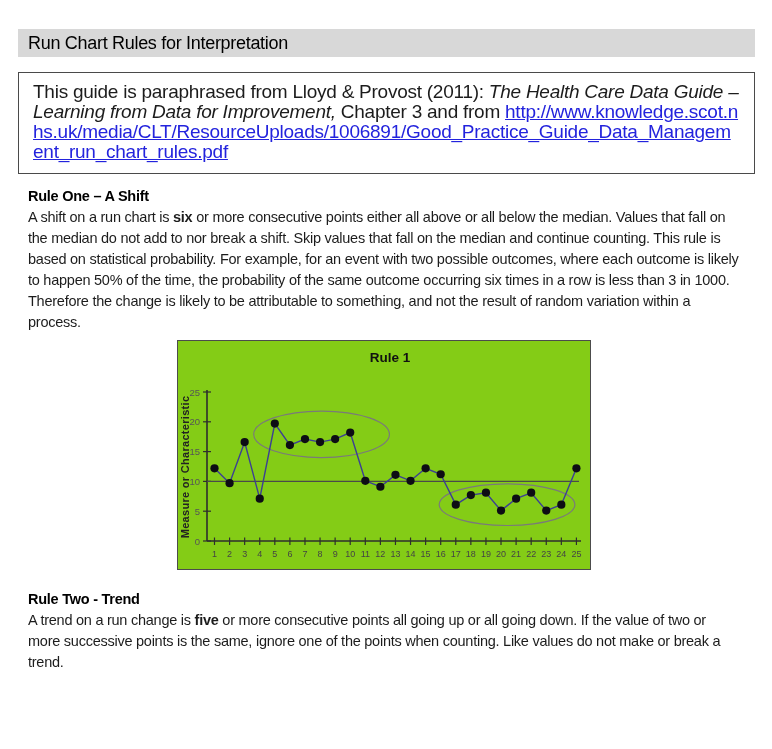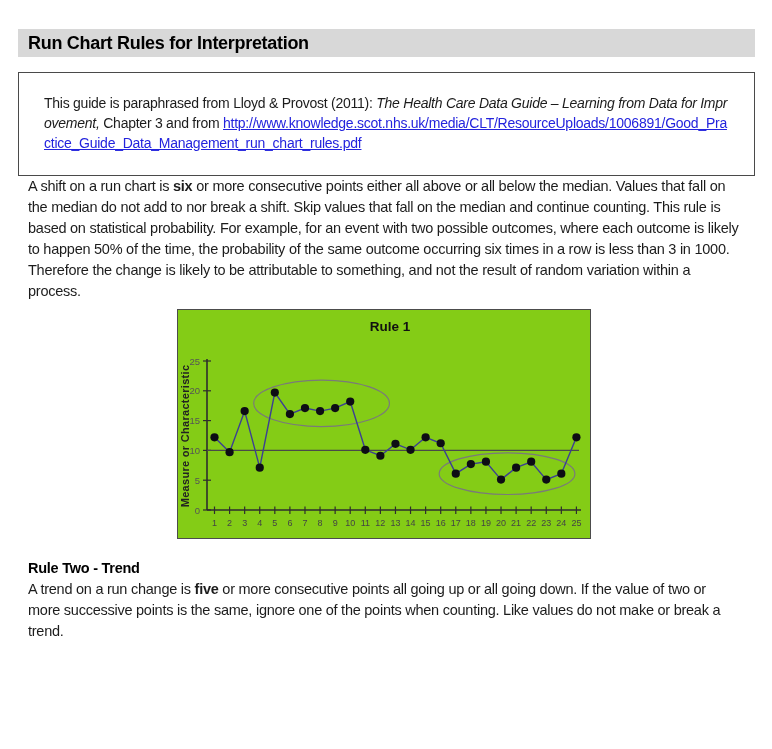--- a/index.html
+++ b/index.html
@@ -8,28 +8,28 @@
     font-family:"Liberation Sans",sans-serif;
     color:#1c1c1c;
     -webkit-font-smoothing:antialiased;
   }
   .page{padding:29px 17px 0 18px;}
   .title-bar{
     background:#d8d8d8;height:28px;display:flex;align-items:center;
     padding-left:10px;
   }
   .title-bar span{
-    font-size:18px;font-weight:bold;letter-spacing:-0.3px;color:#000;
+    font-size:18px;font-weight:normal;letter-spacing:-0.3px;color:#000;
   }
   .citation-box{
     margin-top:15px;border:1.5px solid #4a4a4a;
     padding:4px 9px 6px 9px;
   }
   .cite{
-    margin:16px;font-size:14px;line-height:20px;letter-spacing:-0.25px;
+    margin:5px;font-size:19px;line-height:20px;letter-spacing:-0.25px;
     word-break:break-all;
   }
   .cite .it{font-style:italic;}
   .cite a{color:#2323dd;text-decoration:underline;}
   .content{padding:0 16px 0 10px;}
   .body-p{
     margin:0;font-size:14.5px;line-height:21px;letter-spacing:-0.25px;
   }
   .intro{margin-top:19px;}
   .rule-h{
@@ -52,20 +52,21 @@
   <div class="title-bar">
     <span>Run Chart Rules for Interpretation</span>
   </div>
 
   <div class="citation-box">
     <p class="cite"><span>This guide is paraphrased from Lloyd &amp; Provost (2011): </span><span class="it">The Health Care Data Guide – Learning from Data for Improvement,</span><span> Chapter 3 and from </span><a href="#">http://www.knowledge.scot.nhs.uk/media/CLT/ResourceUploads/1006891/Good_Practice_Guide_Data_Management_run_chart_rules.pdf</a></p>
   </div>
 
   <div class="content">
 
+    <h2 class="rule-h">Rule One – A Shift</h2>
     <p class="body-p"><span>A shift on a run chart is </span><span style="font-weight: bold;">six</span><span> or more consecutive points either all above or all below the median. Values that fall on the median do not add to nor break a shift. Skip values that fall on the median and continue counting. This rule is based on statistical probability. For example, for an event with two possible outcomes, where each outcome is likely to happen 50% of the time, the probability of the same outcome occurring six times in a row is less than 3 in 1000. Therefore the change is likely to be attributable to something, and not the result of random variation within a process.</span></p>
 
     <figure class="chart-figure">
       <svg id="chart-svg" width="412" height="228" viewBox="0 0 412 228" xmlns="http://www.w3.org/2000/svg">
           <text x="212" y="21" text-anchor="middle" font-size="13.5" font-weight="bold" fill="#111">Rule 1</text>
           <text transform="translate(11,126) rotate(-90)" text-anchor="middle" font-size="11" font-weight="bold" letter-spacing="0.3" fill="#222">Measure or Characteristic</text>
           <line x1="29" y1="200" x2="403" y2="200" stroke="#2e2e2e" stroke-width="1.6"></line>
           <line x1="29" y1="49" x2="29" y2="200" stroke="#2e2e2e" stroke-width="1.6"></line>
           <line x1="25" y1="200" x2="33" y2="200" stroke="#2e2e2e" stroke-width="1.2"></line>
           <text x="22" y="203.5" text-anchor="end" font-size="9.5" fill="#555555">0</text>

